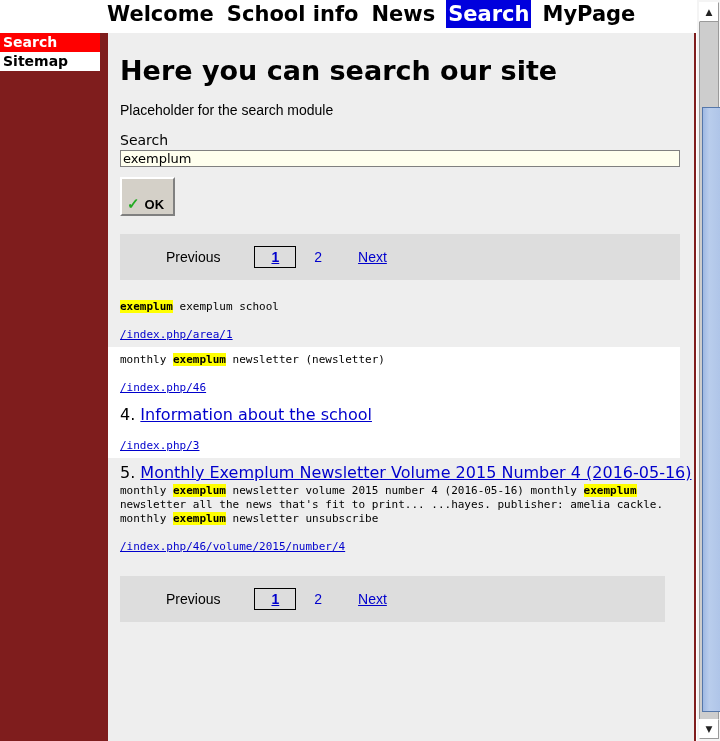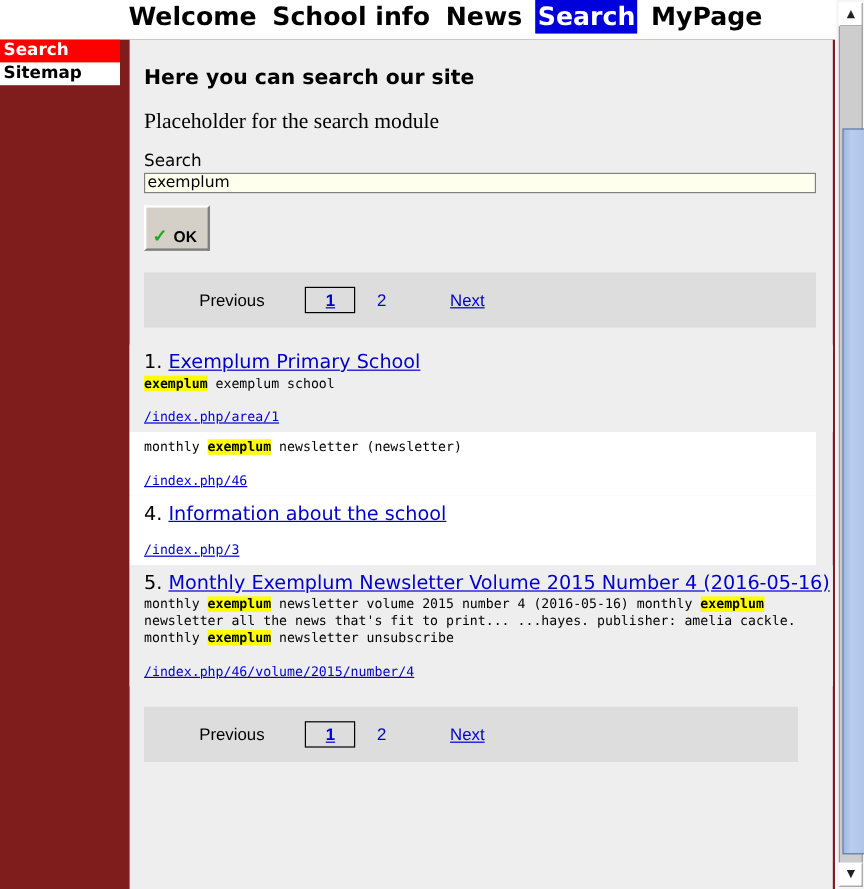--- a/index.html
+++ b/index.html
@@ -87,31 +87,31 @@
     height: 708px;
     background: #eeeeee;
     box-sizing: border-box;
     padding: 0;
   }
 
   h1#pagetitle {
     margin: 0;
     padding: 22px 1px 0 12px;
     font-family: "DejaVu Sans", sans-serif;
-    font-size: 17px;
+    font-size: 27px;
     font-weight: bold;
     color: #000000;
     letter-spacing: 0px;
   }
 
   .placeholder-text {
     margin: 0;
     padding: 16px 0 0 12px;
-    font-family: Liberation Serif, serif;
-    font-size: 18px;
+    font-family: Liberation Sans, sans-serif;
+    font-size: 14px;
     color: #000000;
   }
 
   
   #searchform {
     padding: 14px 0 0 12px;
   }
   .field-label {
     font-family: "DejaVu Sans", sans-serif;
     font-size: 14px;
@@ -184,21 +184,21 @@
     padding: 1px 16px;
     line-height: 18px;
     margin-right: 18px;
     background: transparent;
   }
   .pg-link {
     color: #0000cc;
     text-decoration: none;
     margin-right: 36px;
   }
-  .pg-link.underlined { text-decoration: underline; margin-left: 17px; }
+  .pg-link.underlined { text-decoration: underline; }
 
   
   #results {
     margin: 14px 0 0 0;
     padding: 0;
     list-style: none;
   }
   .result {
     padding: 5px 0 5px 12px;
     background: #eeeeee;
@@ -317,21 +317,21 @@
         <label class="field-label">Search</label>
         <input id="search-input" type="text" value="exemplum" style="">
         <div id="ok-button">
           <span class="chk">✓</span><span>OK</span>
         </div>
       </div>
 
       <div class="pager top" id="pager-top"><span class="pg-disabled">Previous</span><span class="pg-current">1</span><a class="pg-link" href="#">2</a><a class="pg-link underlined" href="#">Next</a></div>
 
       <ul id="results">
-          <li class="result"><div class="result-title-line"><span class="result-rank">1.</span> <a class="result-title" href="#">Exemplum Primary School</a></div><div class="result-desc"><span class="hl">exemplum</span><span> exemplum school</span></div><a class="result-url" href="#">/index.php/area/1</a></li>
+          <li class="result"><div class="result-desc"><span class="hl">exemplum</span><span> exemplum school</span></div><a class="result-url" href="#">/index.php/area/1</a></li>
           <li class="result alt"><div class="result-desc"><span>monthly </span><span class="hl">exemplum</span><span> newsletter (newsletter)</span></div><a class="result-url" href="#">/index.php/46</a></li>
           <li class="result alt"><div class="result-title-line"><span class="result-rank">4.</span> <a class="result-title" href="#">Information about the school</a></div><a class="result-url" href="#">/index.php/3</a></li>
           <li class="result"><div class="result-title-line"><span class="result-rank">5.</span> <a class="result-title" href="#">Monthly Exemplum Newsletter Volume 2015 Number 4 (2016-05-16)</a></div><div class="result-desc"><span>monthly </span><span class="hl">exemplum</span><span> newsletter volume 2015 number 4 (2016-05-16) monthly </span><span class="hl">exemplum</span><span> newsletter all the news that's fit to print... ...hayes. publisher: amelia cackle. monthly </span><span class="hl">exemplum</span><span> newsletter unsubscribe</span></div><a class="result-url" href="#">/index.php/46/volume/2015/number/4</a></li>
         </ul>
 
       <div class="pager bottom" id="pager-bottom"><span class="pg-disabled">Previous</span><span class="pg-current">1</span><a class="pg-link" href="#">2</a><a class="pg-link underlined" href="#">Next</a></div>
 
     </div>
   </div>
 </div>

